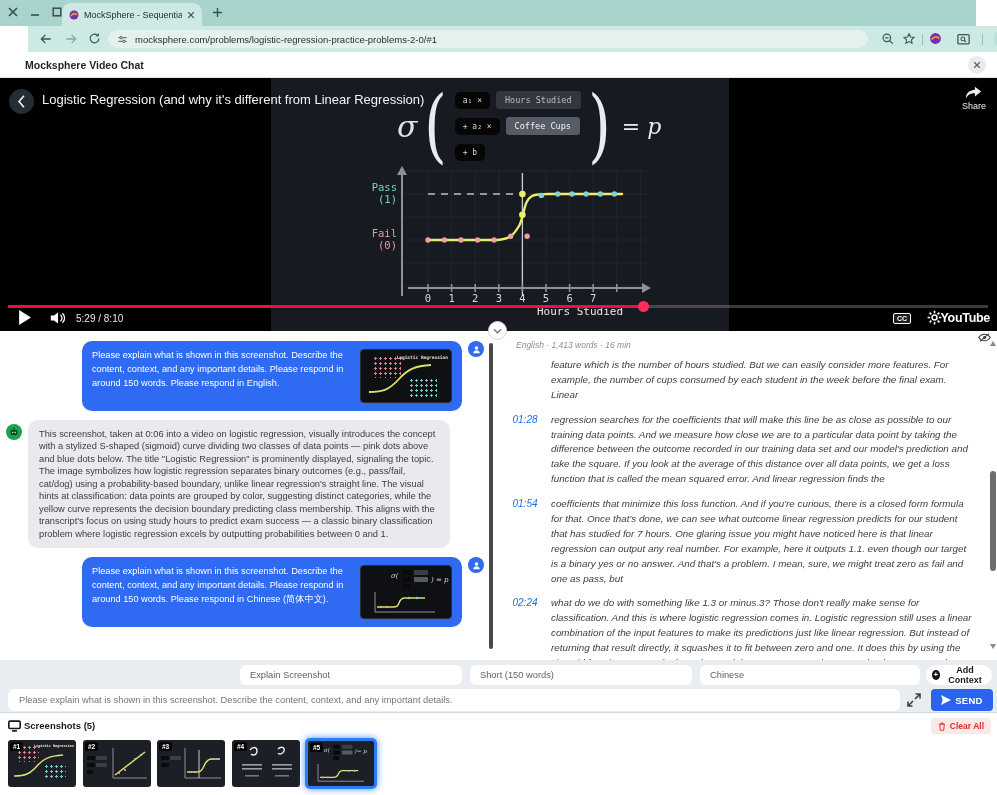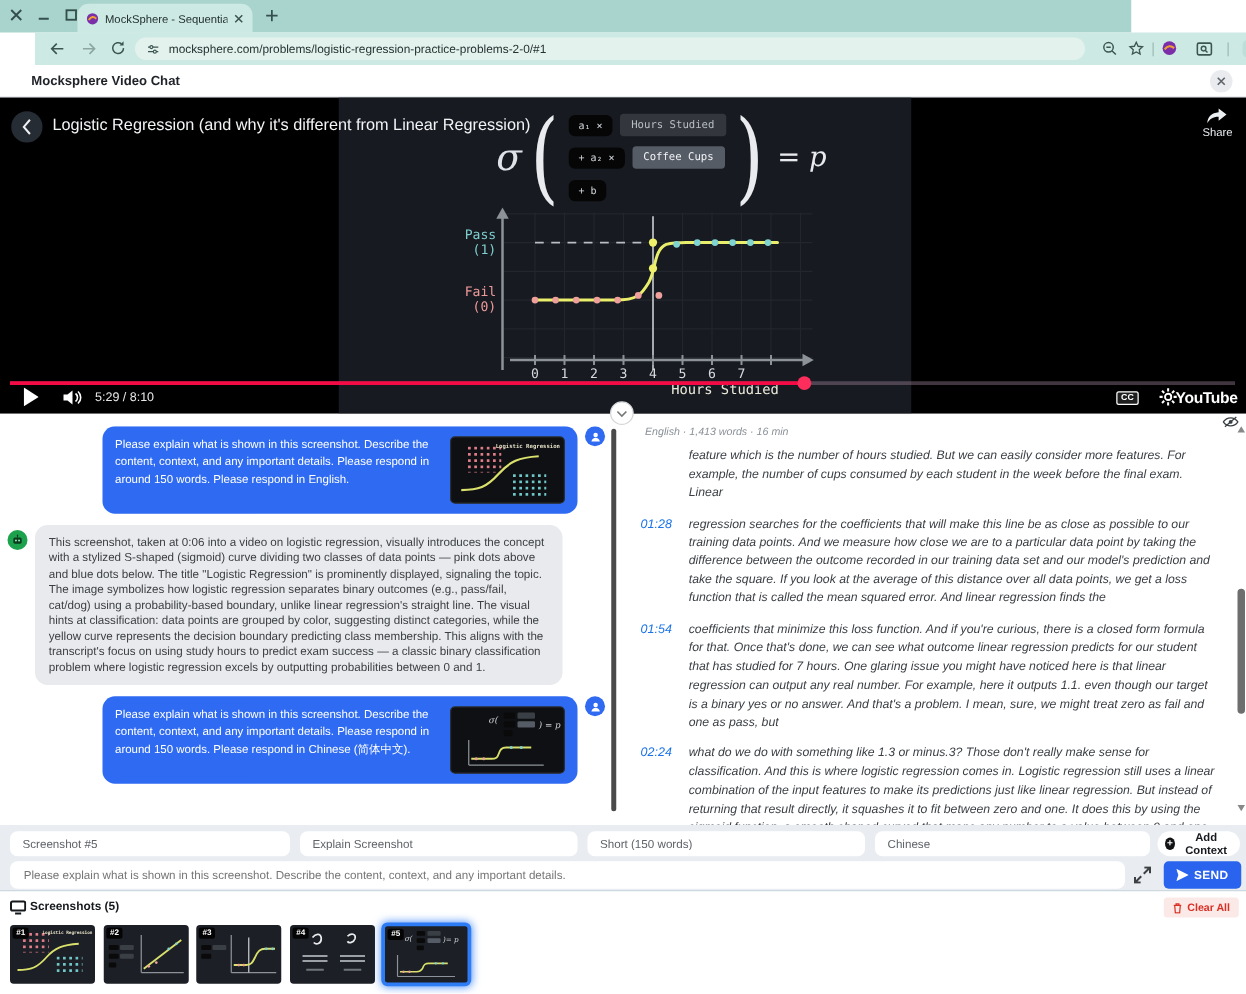--- a/index.html
+++ b/index.html
@@ -1,21 +1,21 @@
 <!DOCTYPE html>
 <html><head>
 <meta charset="utf-8">
 <style>
   html,body{margin:0;padding:0;background:#fff;}
   *{box-sizing:border-box;}
   .page{position:relative;width:997px;height:795px;overflow:hidden;font-family:"Liberation Sans",sans-serif;background:#fff;}
   .abs{position:absolute;}
 
   
-  .tabstrip{position:absolute;left:0;top:0;width:905px;height:26px;background:#a9d4ce;}
+  .tabstrip{position:absolute;left:0;top:0;width:976px;height:26px;background:#a9d4ce;}
   .winbtns{position:absolute;left:8px;top:7px;display:flex;gap:12px;align-items:center;color:#35504c;}
   .tab{position:absolute;left:62px;top:3px;width:140px;height:23px;background:#cde9e4;border-radius:9px 9px 0 0;display:flex;align-items:center;padding:0 7px;gap:5px;}
   .tab-title{flex:1;font-size:9px;color:#22302e;white-space:nowrap;overflow:hidden;}
   .newtab{position:absolute;left:212px;top:7px;color:#35504c;}
   .toolbar{position:absolute;left:0;top:26px;width:997px;height:41px;background:#cde9e4;margin-left:28px;}
   .navic{position:absolute;top:6px;color:#3c5551;}
   .urlpill{position:absolute;left:80px;top:4px;width:760px;height:18px;background:#e4f2ee;border-radius:10px;display:flex;align-items:center;padding:0 9px;gap:7px;}
   .url{font-size:9.5px;color:#253230;white-space:nowrap;overflow:hidden;}
   .tooldiv{position:absolute;top:8px;width:1px;height:11px;background:#9dbab5;}
   .profile-chip{position:absolute;left:966px;top:6px;width:26px;height:14px;border-radius:4px;background:#bcdfd9;}
@@ -395,21 +395,20 @@
 
     </div>
     <div class="tscroll">
       <div class="tarrow" style="top:0;border-bottom:5px solid #888"></div>
       <div class="tthumb"></div>
       <div class="tarrow" style="bottom:0;border-top:5px solid #888"></div>
     </div>
   </div>
 
   <div class="composer">
-    <input class="cfield" style="left: 8px; width: 224px;" value="Screenshot #5">
     <input class="cfield" style="left: 240px; width: 222px;" value="Explain Screenshot">
     <input class="cfield" style="left: 470px; width: 222px;" value="Short (150 words)">
     <input class="cfield" style="left: 700px; width: 220px;" value="Chinese">
     <button class="addctx">
       <span class="plusdot">+</span>
       <span>Add Context</span>
     </button>
     <input class="bigfield" placeholder="Please explain what is shown in this screenshot. Describe the content, context, and any important details." style="">
     <svg class="expand" width="14" height="14" viewBox="0 0 14 14">
         <path d="M8.5 1H13v4.5M13 1L8 6M5.5 13H1V8.5M1 13l5-5" stroke="#3c4043" stroke-width="1.6" fill="none"></path>

